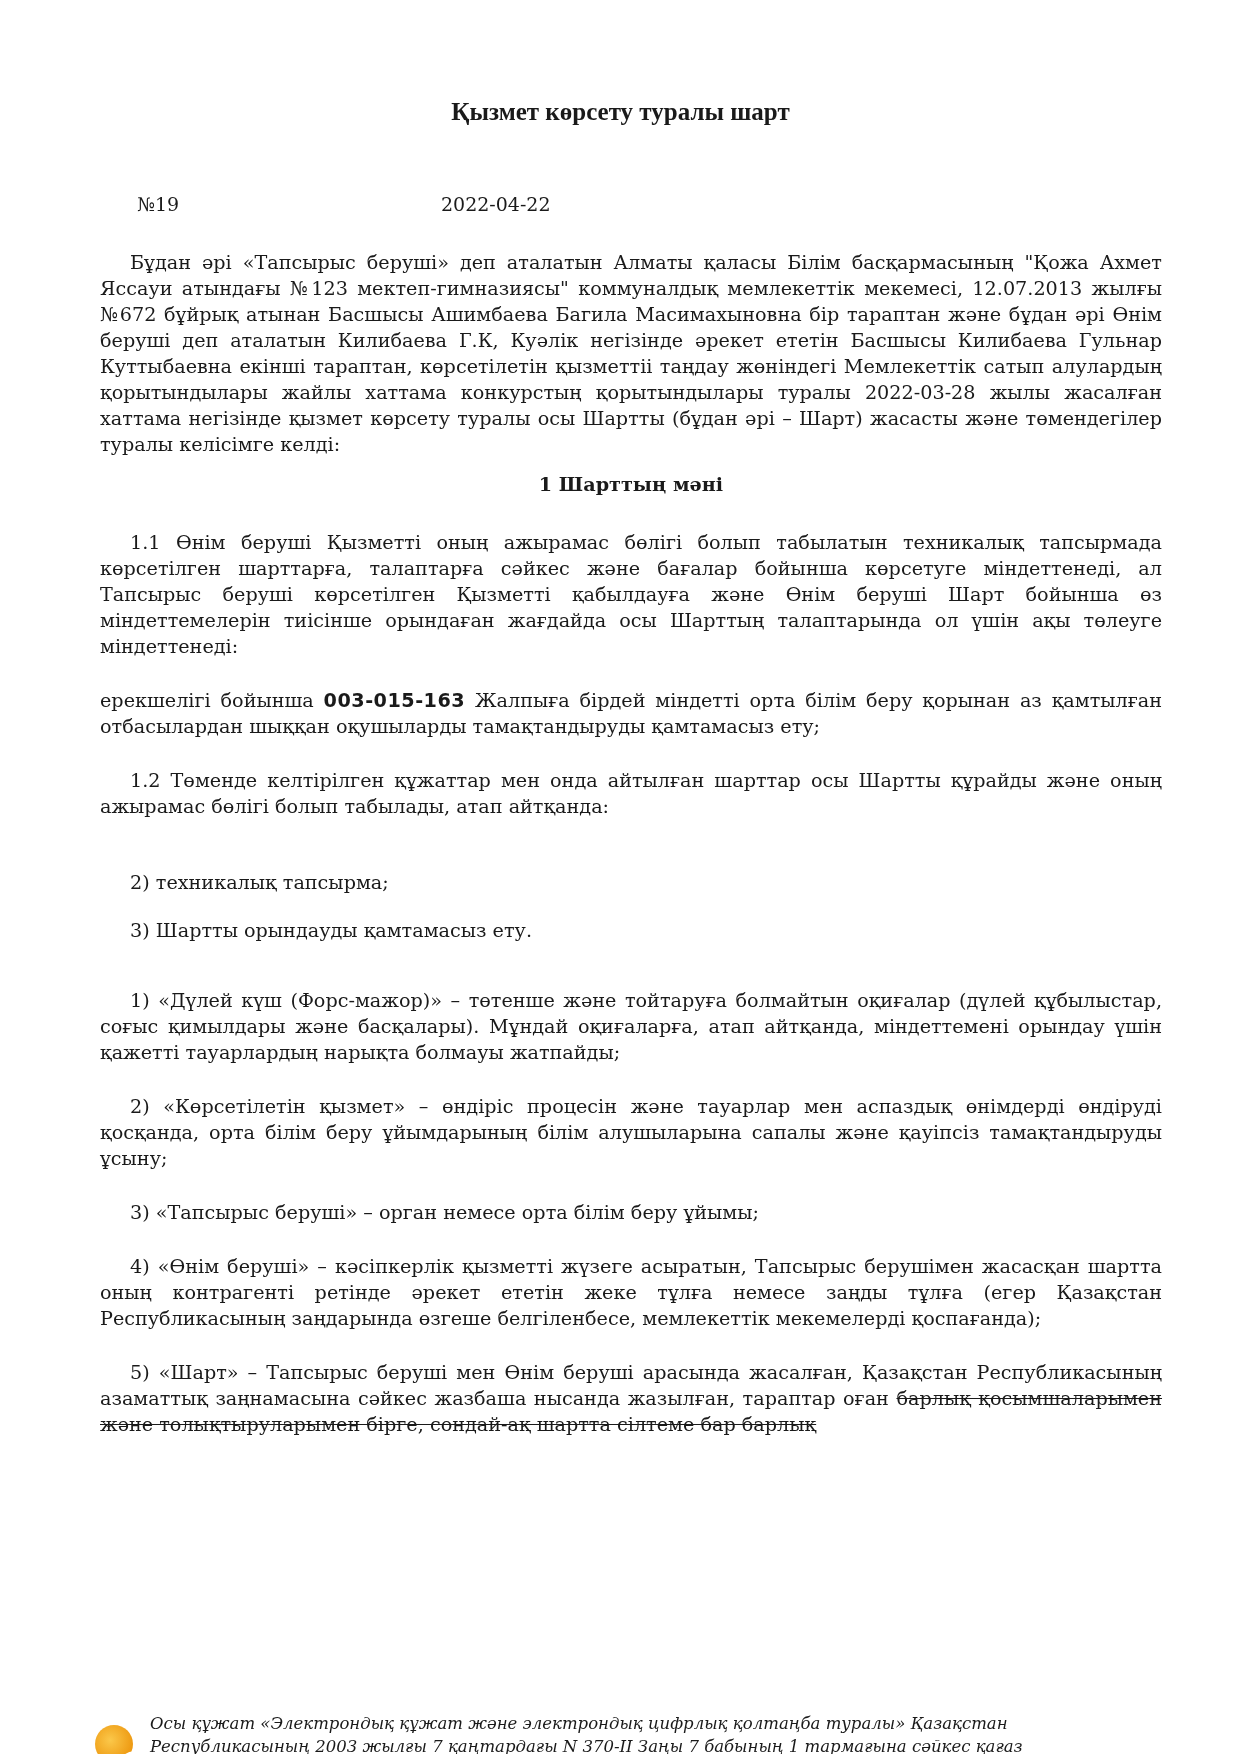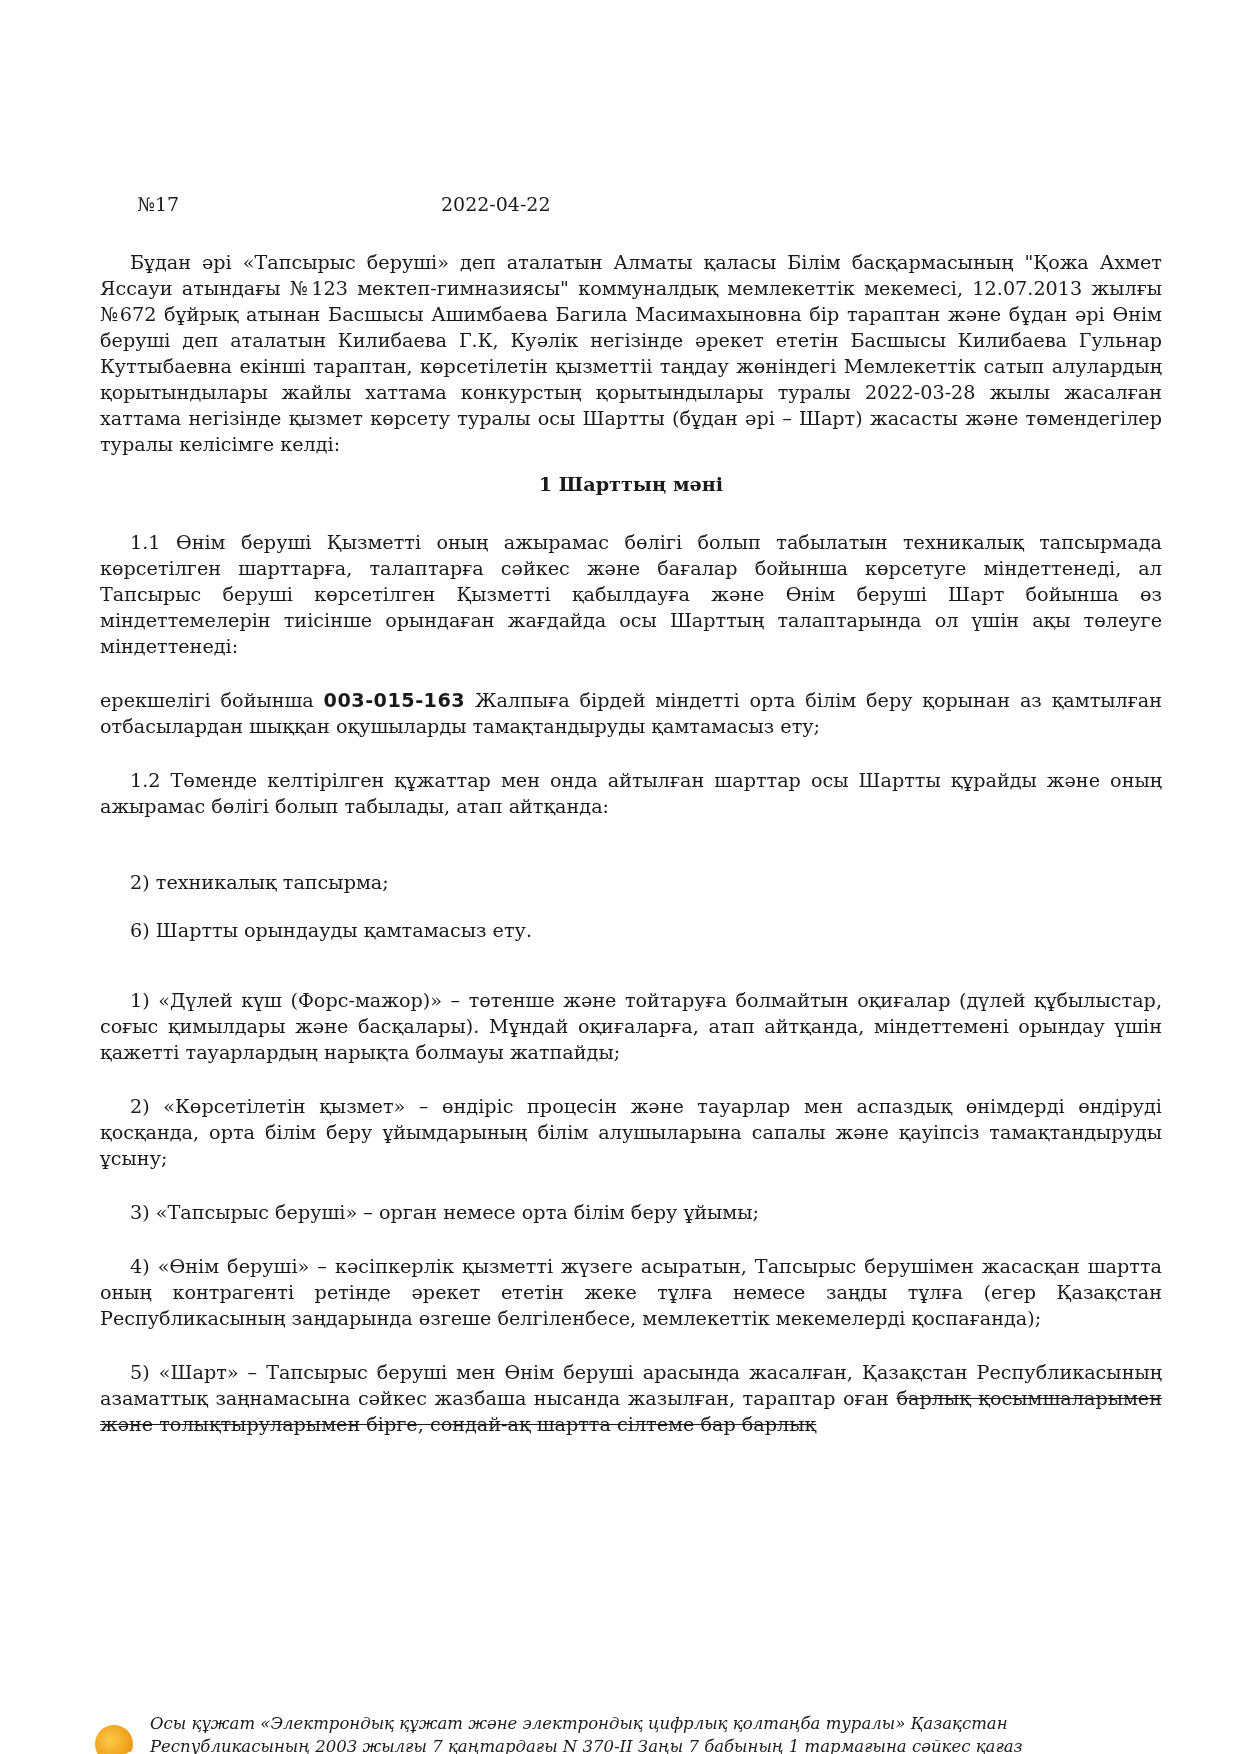--- a/index.html
+++ b/index.html
@@ -21,38 +21,39 @@
   .strike { text-decoration: line-through; }
   .footer { position: absolute; left: 92px; top: 1712px; width: 1000px; height: 70px; font-style: italic; }
   .footer-logo { position: absolute; left: 0; top: 10px; width: 50px; height: 50px; }
   .footer-text { position: absolute; left: 58px; top: 0; font-size: 16.5px; line-height: 23px;
                  width: 960px; }
 </style>
 </head>
 <body>
 
 <div class="page">
-  <div class="meta-no">№17</div>
+  <div class="title">Қызмет көрсету туралы шарт</div>
+  <div class="meta-no">№19</div>
   <div class="meta-date">2022-04-22</div>
 
   <div class="body">
     <p class="p">Бұдан әрі «Тапсырыс беруші» деп аталатын Алматы қаласы Білім басқармасының "Қожа Ахмет Яссауи атындағы №123 мектеп-гимназиясы" коммуналдық мемлекеттік мекемесі, 12.07.2013 жылғы №672 бұйрық атынан Басшысы Ашимбаева Багила Масимахыновна бір тараптан және бұдан әрі Өнім беруші деп аталатын Килибаева Г.К, Куәлік негізінде әрекет ететін Басшысы Килибаева Гульнар Куттыбаевна екінші тараптан, көрсетілетін қызметтіі таңдау жөніндегі Мемлекеттік сатып алулардың қорытындылары жайлы хаттама конкурстың қорытындылары туралы 2022-03-28 жылы жасалған хаттама негізінде қызмет көрсету туралы осы Шартты (бұдан әрі – Шарт) жасасты және төмендегілер туралы келісімге келді:</p>
     <div class="gap-s"></div>
     <p class="heading">1 Шарттың мәні</p>
     <div class="gap-m" style="height:20px"></div>
     <p class="p">1.1 Өнім беруші Қызметті оның ажырамас бөлігі болып табылатын техникалық тапсырмада көрсетілген шарттарға, талаптарға сәйкес және бағалар бойынша көрсетуге міндеттенеді, ал Тапсырыс беруші көрсетілген Қызметті қабылдауға және Өнім беруші Шарт бойынша өз міндеттемелерін тиісінше орындаған жағдайда осы Шарттың талаптарында ол үшін ақы төлеуге міндеттенеді:</p>
     <div class="gap-m"></div>
     <p class="p noindent"><span>ерекшелігі бойынша</span> <span class="code">003-015-163</span> <span>Жалпыға бірдей міндетті орта білім беру қорынан аз қамтылған отбасылардан шыққан оқушыларды тамақтандыруды қамтамасыз ету;</span></p>
     <div class="gap-m"></div>
     <p class="p">1.2 Төменде келтірілген құжаттар мен онда айтылған шарттар осы Шартты құрайды және оның ажырамас бөлігі болып табылады, атап айтқанда:</p>
     <div class="gap-m"></div>
     <div class="gap-m" style="height:22px"></div>
     <p class="p">2) техникалық тапсырма;</p>
     <div class="gap-m" style="height:22px"></div>
-    <p class="p">6) Шартты орындауды қамтамасыз ету.</p>
+    <p class="p">3) Шартты орындауды қамтамасыз ету.</p>
     <div class="gap-m" style="height:22px"></div>
     <div class="gap-m" style="height:22px"></div>
     <p class="p">1) «Дүлей күш (Форс-мажор)» – төтенше және тойтаруға болмайтын оқиғалар (дүлей құбылыстар, соғыс қимылдары және басқалары). Мұндай оқиғаларға, атап айтқанда, міндеттемені орындау үшін қажетті тауарлардың нарықта болмауы жатпайды;</p>
     <div class="gap-m"></div>
     <p class="p">2) «Көрсетілетін қызмет» – өндіріс процесін және тауарлар мен аспаздық өнімдерді өндіруді қосқанда, орта білім беру ұйымдарының білім алушыларына сапалы және қауіпсіз тамақтандыруды ұсыну;</p>
     <div class="gap-m"></div>
     <p class="p">3) «Тапсырыс беруші» – орган немесе орта білім беру ұйымы;</p>
     <div class="gap-m"></div>
     <p class="p">4) «Өнім беруші» – кәсіпкерлік қызметті жүзеге асыратын, Тапсырыс берушімен жасасқан шартта оның контрагенті ретінде әрекет ететін жеке тұлға немесе заңды тұлға (егер Қазақстан Республикасының заңдарында өзгеше белгіленбесе, мемлекеттік мекемелерді қоспағанда);</p>
     <div class="gap-m"></div>

